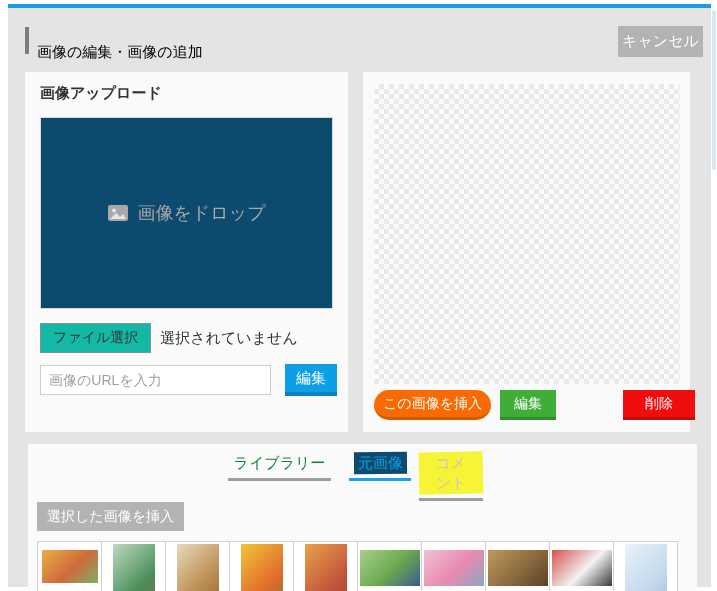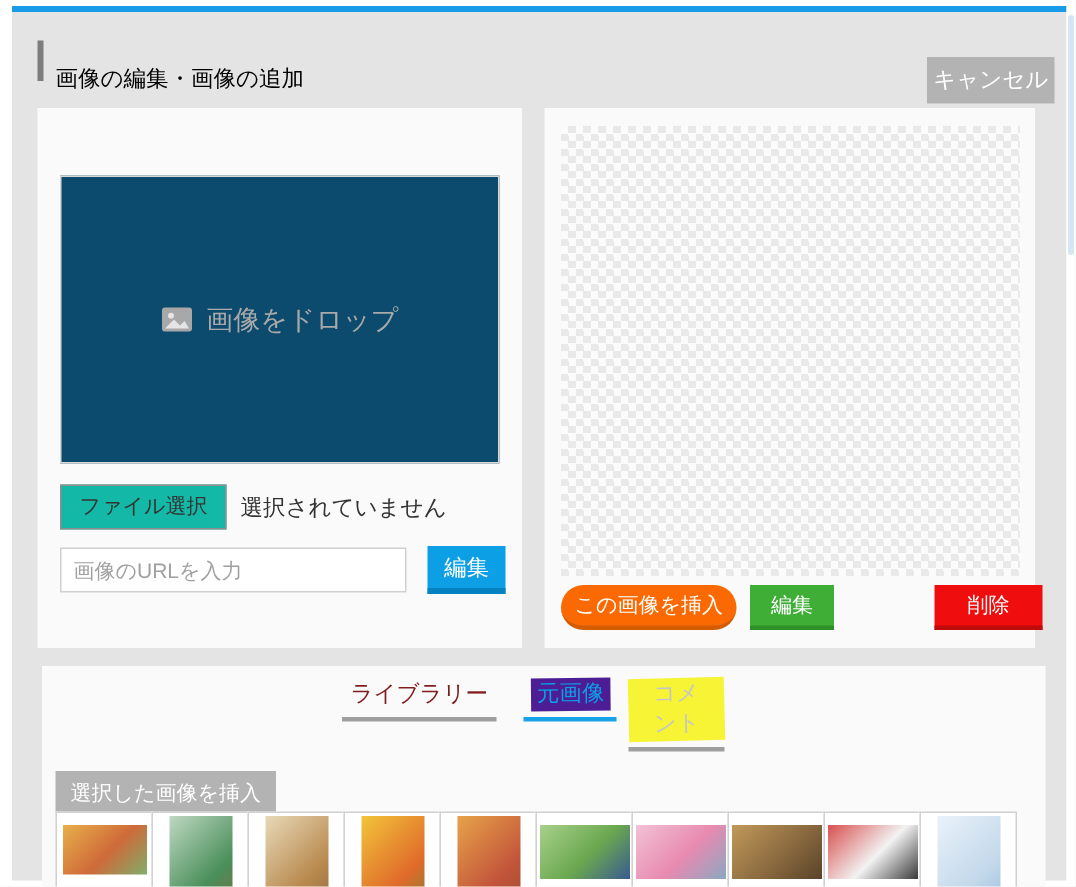--- a/index.html
+++ b/index.html
@@ -12,21 +12,21 @@
                background:#e4e4e4; border-top:4px solid #189ce8; }
 
   
   .scrollbar { position:absolute; right:0; top:0; width:6px; height:591px; background:#ffffff; }
   .scroll-thumb { position:absolute; left:1px; top:10px; width:4px; height:160px;
                   background:#d5e6f4; border-radius:2px; }
 
   
   .hdr-accent { position:absolute; left:17px; top:19px; width:4px; height:27px; background:#7d7d7d; }
   .hdr-title { position:absolute; left:29px; top:35px; font-size:15px; color:#000000;text-align:right; }
-  .btn-gray { background:#b3b3b3; color:#fff; border:none; text-align:center; cursor:pointer;margin-top:12px; }
+  .btn-gray { background:#b3b3b3; color:#fff; border:none; text-align:center; cursor:pointer; }
   .cancel-btn { position:absolute; left:610px; top:18px; width:85px; height:31px; font-size:15px; }
 
   
   .panel { position:absolute; background:#fafafa; }
   .left-panel  { left:17px;  top:64px; width:323px; height:360px; }
   .right-panel { left:355px; top:64px; width:327px; height:360px; }
   .bottom-panel{ left:20px;  top:436px; width:669px; height:151px; overflow:hidden; }
 
   
   .upload-heading { position:absolute; left:15px; top:12px; font-size:15px; font-weight:bold; color:#333; }
@@ -53,24 +53,24 @@
                 border:none; cursor:pointer; }
   .insert-image-btn { left:11px; width:117px; background:#fb6a02; border-bottom:3px solid #d35b00;border-radius:15px; }
   .edit-btn-green   { left:137px; width:56px; background:#3fae36; border-bottom:3px solid #2f8f28; }
   .delete-btn       { left:260px; width:72px; background:#ef0d0d; border-bottom:3px solid #c00b0b; }
 
   
   .tab { position:absolute; top:8px; text-align:center; cursor:pointer; }
   .tab-label { display:inline-block; font-size:15px; line-height:20px; padding:1px 4px; }
   .tab-underline { margin-top:4px; height:3px; width:100%; }
   .tab-library { left:200px; width:103px; }
-  .tab-library .tab-label { color:#7f1d1d; }
+  .tab-library .tab-label { color:#15803d; }
   .tab-library .tab-underline { background:#9e9e9e; }
   .tab-original { left:321px; width:62px; }
-  .tab-original .tab-label { color:#0c9fe6; background:#4c1d95; transform:rotate(-0.6deg); }
+  .tab-original .tab-label { color:#0c9fe6; background:#0c4a6e; transform:rotate(-0.6deg); }
   .tab-original .tab-underline { background:#18a3e8; }
   .tab-comment { left:391px; width:64px; }
   .tab-comment .tab-label { color:#c6c6c6; background:#f7f335; transform:rotate(-1.4deg); padding:1px 9px; }
   .tab-comment .tab-underline { background:#9e9e9e; }
 
   .insert-selected-btn { position:absolute; left:9px;  top:58px; width:147px; height:29px; font-size:14px; }
   .deselect-all-btn    { position:absolute; left:559px; top:58px; width:108px; height:29px; font-size:14px; }
 
   
   .thumb-row { position:absolute; left:9px; top:97px; display:flex; }
@@ -87,20 +87,21 @@
 
 <div class="page">
 
   <div class="container">
 
     <div class="hdr-accent"></div>
     <div class="hdr-title">画像の編集・画像の追加</div>
     <button class="btn-gray cancel-btn">キャンセル</button>
 
     <div class="panel left-panel">
+      <div class="upload-heading">画像アップロード</div>
 
       <div class="dropzone">
         <span style="display:inline-flex;">
           <svg width="22" height="18" viewBox="0 0 22 18">
             <rect x="1" y="1" width="20" height="16" rx="2" fill="#a8a8a8"></rect>
             <circle cx="7" cy="6.5" r="2" fill="#e5e5e5"></circle>
             <path d="M3 15 L9 9 L13 13 L16 10 L19 15 Z" fill="#e5e5e5"></path>
           </svg>
         </span>
         <span class="dropzone-label">画像をドロップ</span>

